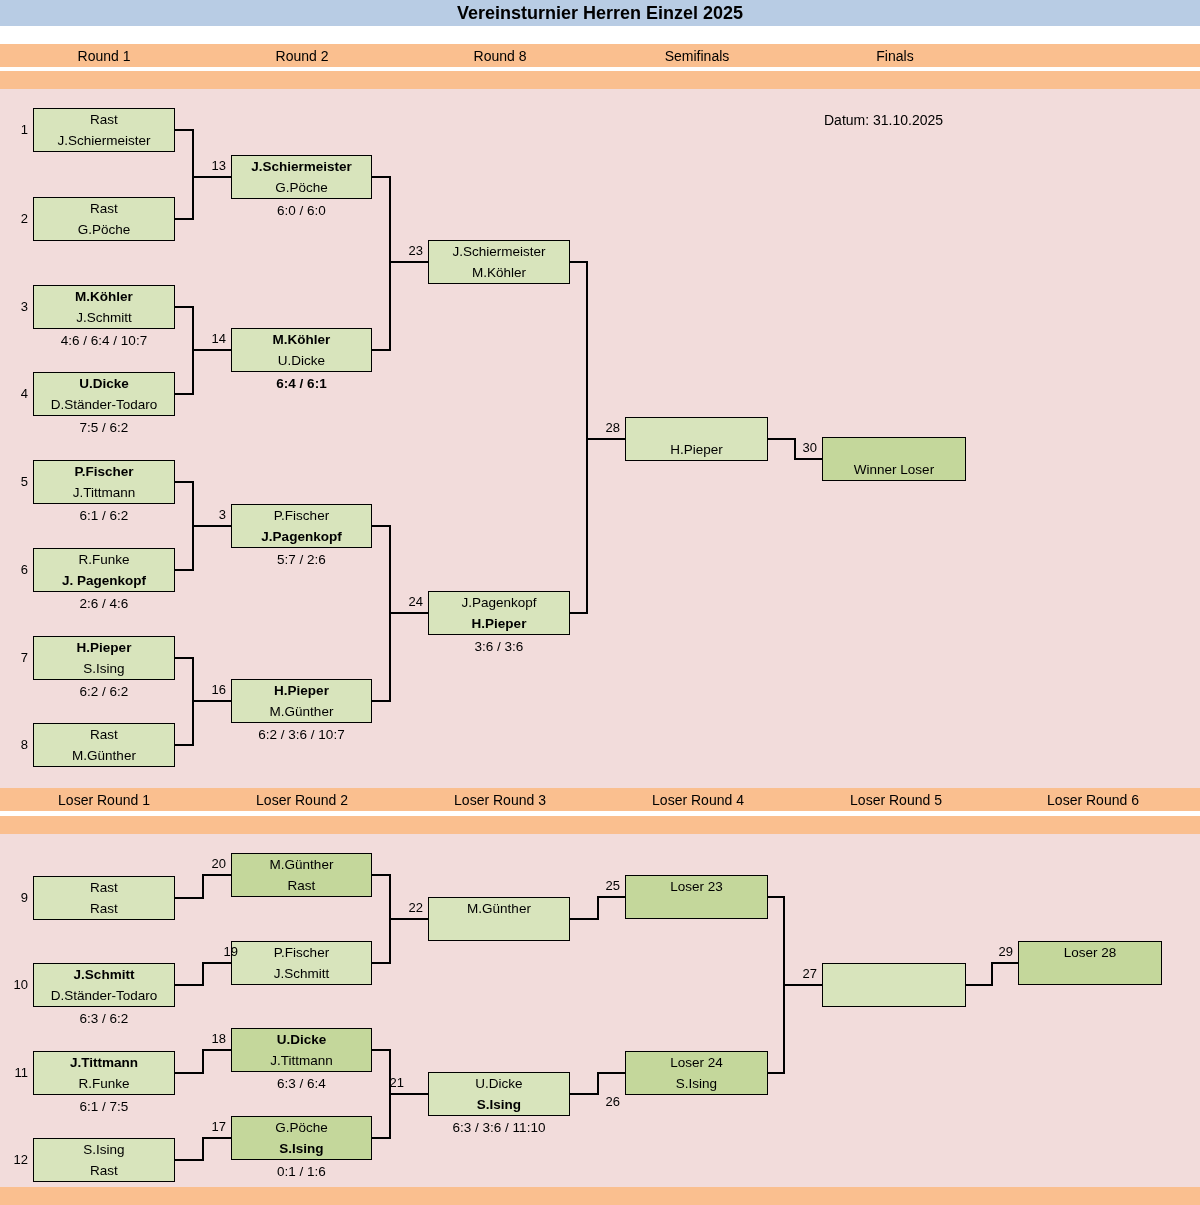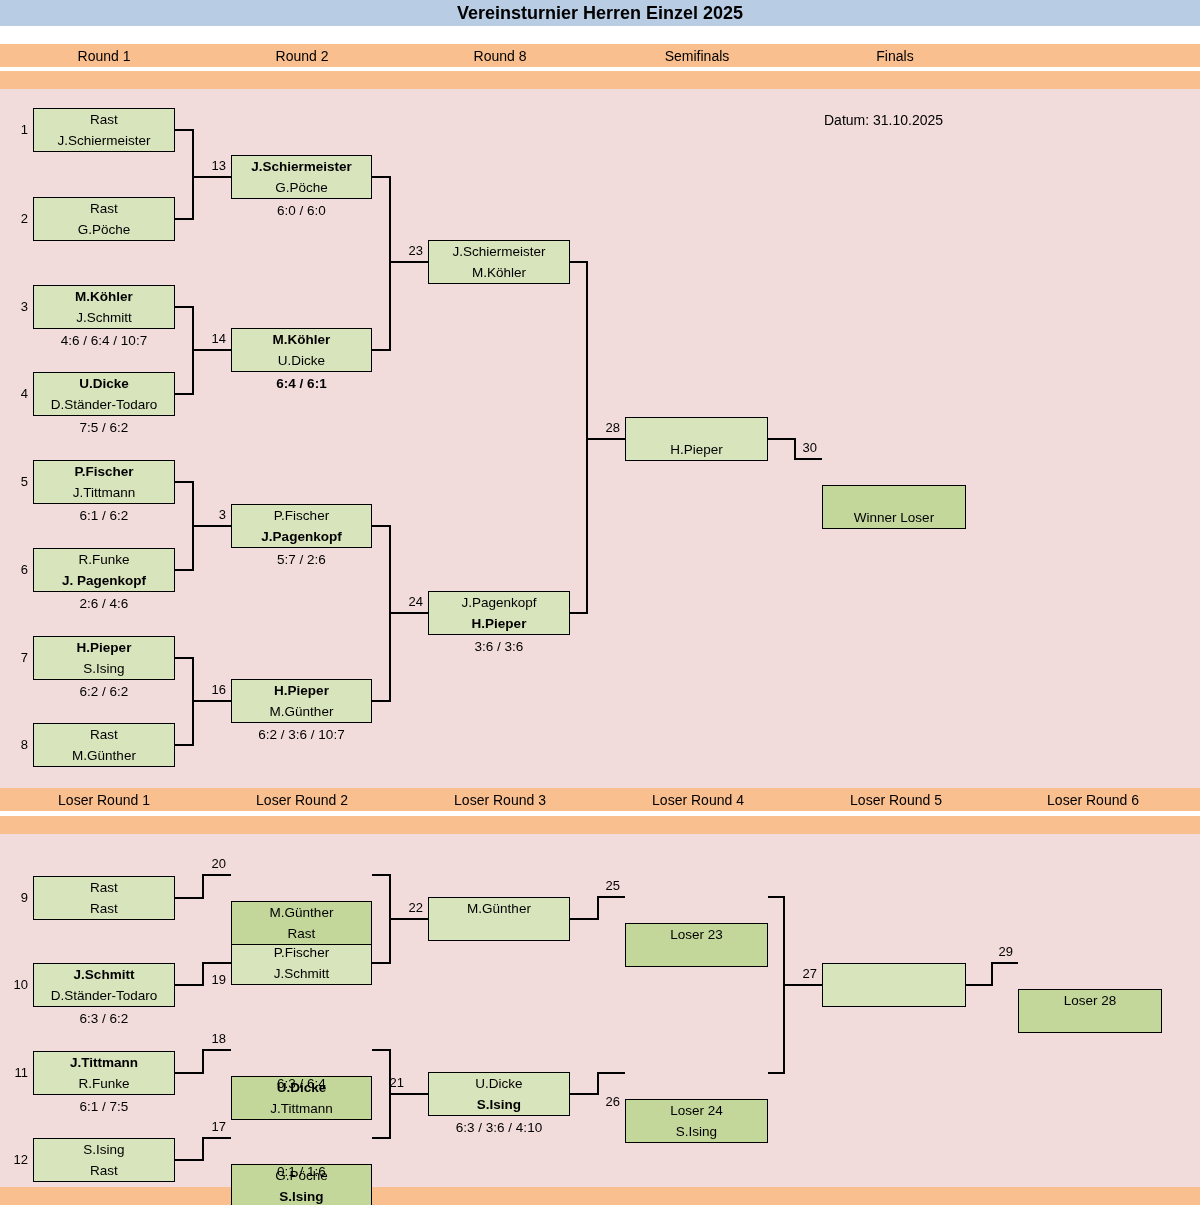--- a/index.html
+++ b/index.html
@@ -15,21 +15,21 @@
   #bg-upper{top:89px;height:699px;background:var(--pink);}
   #l-rounds{top:788px;height:23px;background:var(--orange);}
   #strip-mid2{top:816px;height:18px;background:var(--orange);}
   #bg-lower{top:834px;height:353px;background:var(--pink);}
   #strip-bottom{top:1187px;height:18px;background:var(--orange);}
   .round-label{position:absolute;top:50%;transform:translate(-50%,-50%);font-size:14px;white-space:nowrap;}
   #wires,#boxes{position:absolute;left:0;top:0;width:988px;height:1205px;pointer-events:none;}
   .wire{position:absolute;background:#000;}
   .match{position:absolute;height:44px;border:1.5px solid #000;box-sizing:border-box;display:flex;flex-direction:column;}
   .match.light{background:var(--green1);}
-  .match.dark{background:var(--green2);margin-top:48px;}
+  .match.dark{background:var(--green2);}
   .slot{flex:1;display:flex;align-items:center;justify-content:center;font-size:13.5px;line-height:1;white-space:nowrap;}
   .slot.bold{font-weight:bold;}
   .mnum{position:absolute;width:30px;text-align:right;font-size:13px;}
   .score{position:absolute;text-align:center;font-size:13.5px;height:20px;line-height:20px;white-space:nowrap;}
   .date{position:absolute;left:824px;top:112px;font-size:14px;}
 </style>
 </head>
 <body>
 
 <div id="stage" style="--blue: #b8cce4; --orange: #fabf8f; --pink: #f2dcdb; --green1: #d8e4bc; --green2: #c4d79b;">
@@ -224,32 +224,32 @@
       <div class="match dark" style="left: 231px; top: 1028px; width: 141px;">
         <div class="slot bold">U.Dicke</div>
         <div class="slot">J.Tittmann</div>
       </div>
       <div class="mnum" style="left: 196px; top: 1028px; height: 22px; line-height: 22px;">18</div>
       <div class="score" style="left: 231px; top: 1074px; width: 141px;">6:3 / 6:4</div>
       <div class="match light" style="left: 231px; top: 941px; width: 141px;">
         <div class="slot">P.Fischer</div>
         <div class="slot">J.Schmitt</div>
       </div>
-      <div class="mnum" style="left: 196px; top: 941px; height: 22px; line-height: 22px; margin-top: 28px;">19</div>
+      <div class="mnum" style="left: 208px; top: 941px; height: 22px; line-height: 22px;">19</div>
       <div class="match dark" style="left: 231px; top: 853px; width: 141px;">
         <div class="slot">M.Günther</div>
         <div class="slot">Rast</div>
       </div>
       <div class="mnum" style="left: 196px; top: 853px; height: 22px; line-height: 22px;">20</div>
       <div class="match light" style="left: 428px; top: 1072px; width: 142px;">
         <div class="slot">U.Dicke</div>
         <div class="slot bold">S.Ising</div>
       </div>
       <div class="mnum" style="left: 374px; top: 1072px; height: 22px; line-height: 22px;">21</div>
-      <div class="score" style="left: 428px; top: 1118px; width: 142px;">6:3 / 3:6 / 4:10</div>
+      <div class="score" style="left: 428px; top: 1118px; width: 142px;">6:3 / 3:6 / 11:10</div>
       <div class="match light" style="left: 428px; top: 897px; width: 142px;">
         <div class="slot">M.Günther</div>
         <div class="slot"></div>
       </div>
       <div class="mnum" style="left: 393px; top: 897px; height: 22px; line-height: 22px;">22</div>
       <div class="match light" style="left: 428px; top: 240px; width: 142px;">
         <div class="slot">J.Schiermeister</div>
         <div class="slot">M.Köhler</div>
       </div>
       <div class="mnum" style="left: 393px; top: 240px; height: 22px; line-height: 22px;">23</div>

